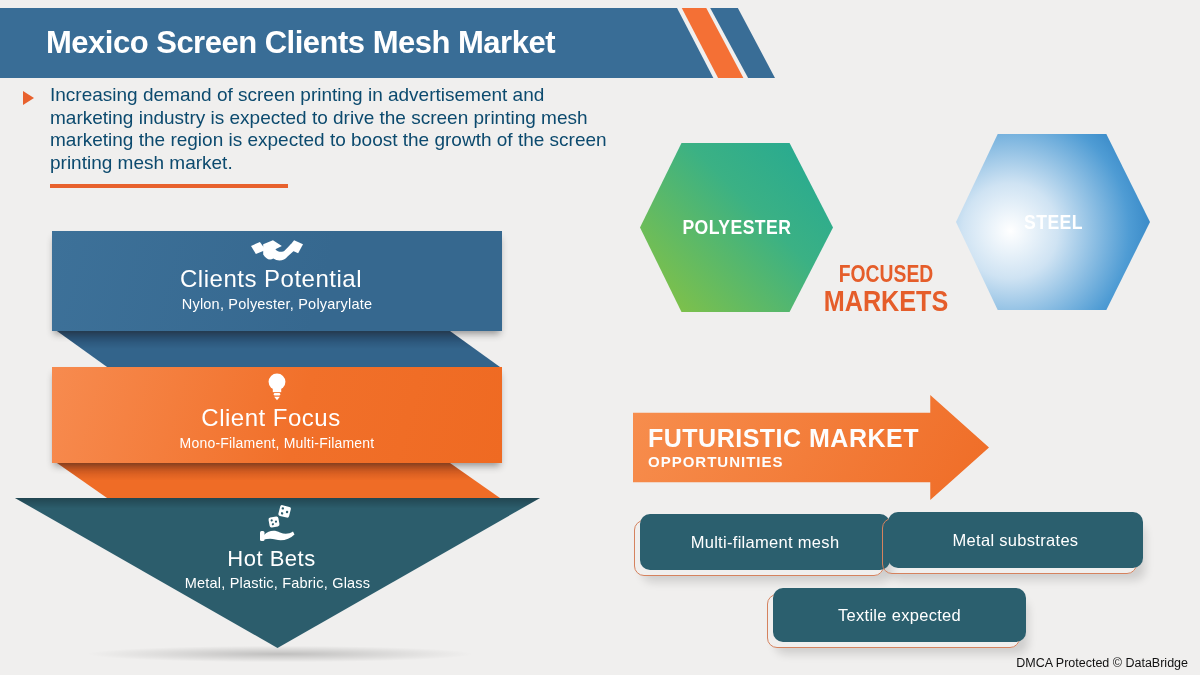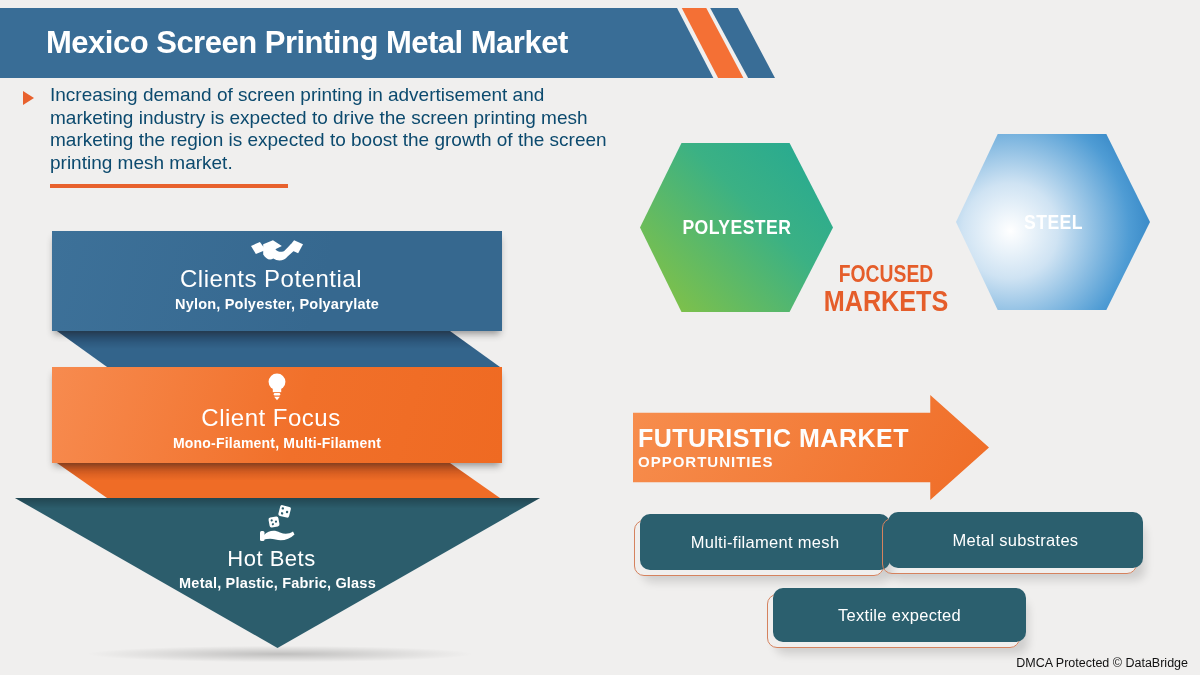--- a/index.html
+++ b/index.html
@@ -31,40 +31,40 @@
   .f-rect-2{top:367px;height:96px;background:linear-gradient(105deg,#f78b4f 0%,#f1702a 55%,#ef6a22 100%);}
   .fold{position:absolute;left:57px;width:443px;height:36px;
     clip-path:polygon(0 0,88.7% 0,100% 100%,11.3% 100%);}
   .fold-1{top:331px;background:linear-gradient(180deg,rgba(0,0,20,.30),rgba(0,0,0,0) 50%),#33648b;}
   .fold-2{top:463px;height:35px;background:linear-gradient(180deg,rgba(60,0,0,.28),rgba(0,0,0,0) 50%),#ef6c26;}
   .f-triangle{position:absolute;left:15px;top:498px;width:525px;height:150px;
     clip-path:polygon(0 0,100% 0,50% 100%);color:#fff;text-align:center;
     background:linear-gradient(180deg,rgba(0,0,0,.25) 0%,rgba(0,0,0,0) 7%),#2c5d6c;}
   .f-icon{display:block;margin:6px auto 2px auto;}
   .f-title{font-size:24px;font-weight:400;letter-spacing:.5px;margin:2px 12px 3px 0;}
-  .f-sub{font-size:14.5px;font-weight:bold;letter-spacing:.2px;}
+  .f-sub{font-size:14.5px;font-weight:normal;letter-spacing:.2px;}
   .ground-shadow{position:absolute;left:70px;top:645px;width:420px;height:18px;
     background:radial-gradient(ellipse at center,rgba(0,0,0,.20) 0%,rgba(0,0,0,0) 65%);}
   
   .hex{position:absolute;display:flex;align-items:center;justify-content:center;
     clip-path:polygon(21.5% 0,77.5% 0,100% 50%,77.5% 100%,21.5% 100%,0 50%);}
   .hex-polyester{left:640px;top:143px;width:193px;height:169px;
     background:linear-gradient(45deg,#8cc43e 0%,#3bb184 60%,#23a894 100%);}
   .hex-steel{left:956px;top:134px;width:194px;height:176px;
     background:radial-gradient(circle at 28% 55%,#ffffff 0%,#cfe3f3 28%,#4f9cd4 70%,#1b72b8 100%);}
   .hex-label{color:#fff;font-size:20px;font-weight:800;letter-spacing:.5px;transform:scaleX(.88);}
   .focused{position:absolute;left:796px;top:262px;width:180px;text-align:center;
     color:#e55d2a;font-weight:bold;transform:scaleX(.84);}
   .focused .l1{font-size:23px;line-height:24px;}
   .focused .l2{font-size:30px;line-height:30px;}
   
   .fut-arrow{position:absolute;left:633px;top:395px;width:356px;height:105px;
     clip-path:polygon(0 17%,83.5% 17%,83.5% 0,100% 50%,83.5% 100%,83.5% 83%,0 83%);
     background:linear-gradient(120deg,#f78e4e 0%,#ef6c26 100%);
-    display:flex;flex-direction:column;justify-content:center;padding-left:5px;box-sizing:border-box;}
+    display:flex;flex-direction:column;justify-content:center;padding-left:15px;box-sizing:border-box;}
   .fut-arrow .a1{color:#fdfdfd;font-size:25px;font-weight:800;letter-spacing:.5px;line-height:27px;}
   .fut-arrow .a2{color:#fdfdfd;font-size:15px;font-weight:bold;letter-spacing:1px;line-height:19px;}
   
   .opp{position:absolute;}
   .opp .outline{position:absolute;left:-6px;top:6px;width:100%;height:100%;
     border:1.5px solid #d5825e;border-radius:10px;box-sizing:border-box;
     box-shadow:8px 6px 10px rgba(0,0,0,.14);}
   .opp .face{position:absolute;inset:0;background:#2b5f6e;border-radius:10px;
     display:flex;align-items:center;justify-content:center;
     color:#fff;font-size:16.5px;letter-spacing:.3px;}
@@ -76,21 +76,21 @@
 </style>
 </head>
 <body>
 
 <div class="canvas">
 
   <div class="header-wrap">
     <div class="banner"></div>
     <div class="stripe-orange"></div>
     <div class="stripe-blue"></div>
-    <div class="banner-title">Mexico Screen Printing Metal Market</div>
+    <div class="banner-title">Mexico Screen Clients Mesh Market</div>
   </div>
 
   <div class="bullet"></div>
   <div class="intro-text">Increasing demand of screen printing in advertisement and marketing industry is expected to drive the screen printing mesh marketing the region is expected to boost the growth of the screen printing mesh market.</div>
   <div class="intro-underline"></div>
 
   <div class="f-triangle">
     <svg class="f-icon" width="42" height="40" viewBox="0 0 40 40">
       <g transform="rotate(14 27 8)">
         <rect x="21" y="2" width="11" height="11" rx="2" fill="#fff"></rect>

